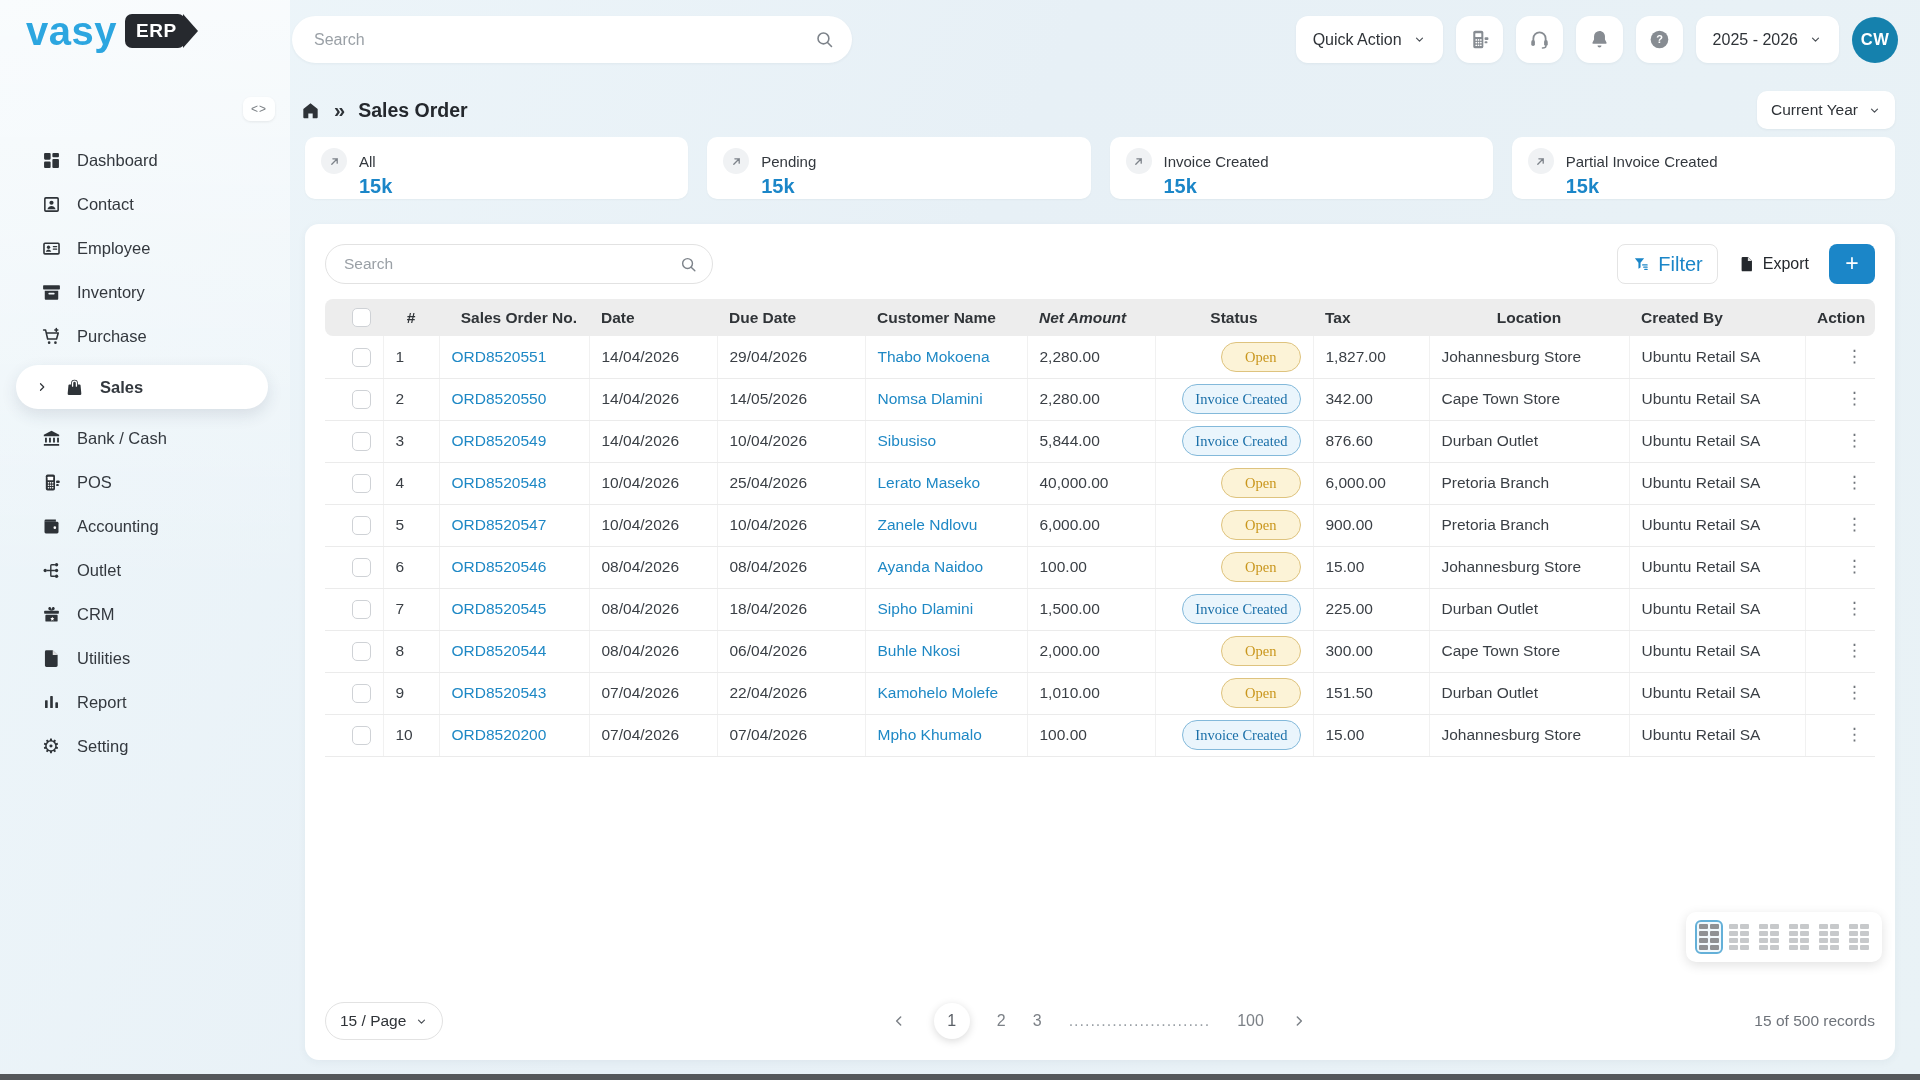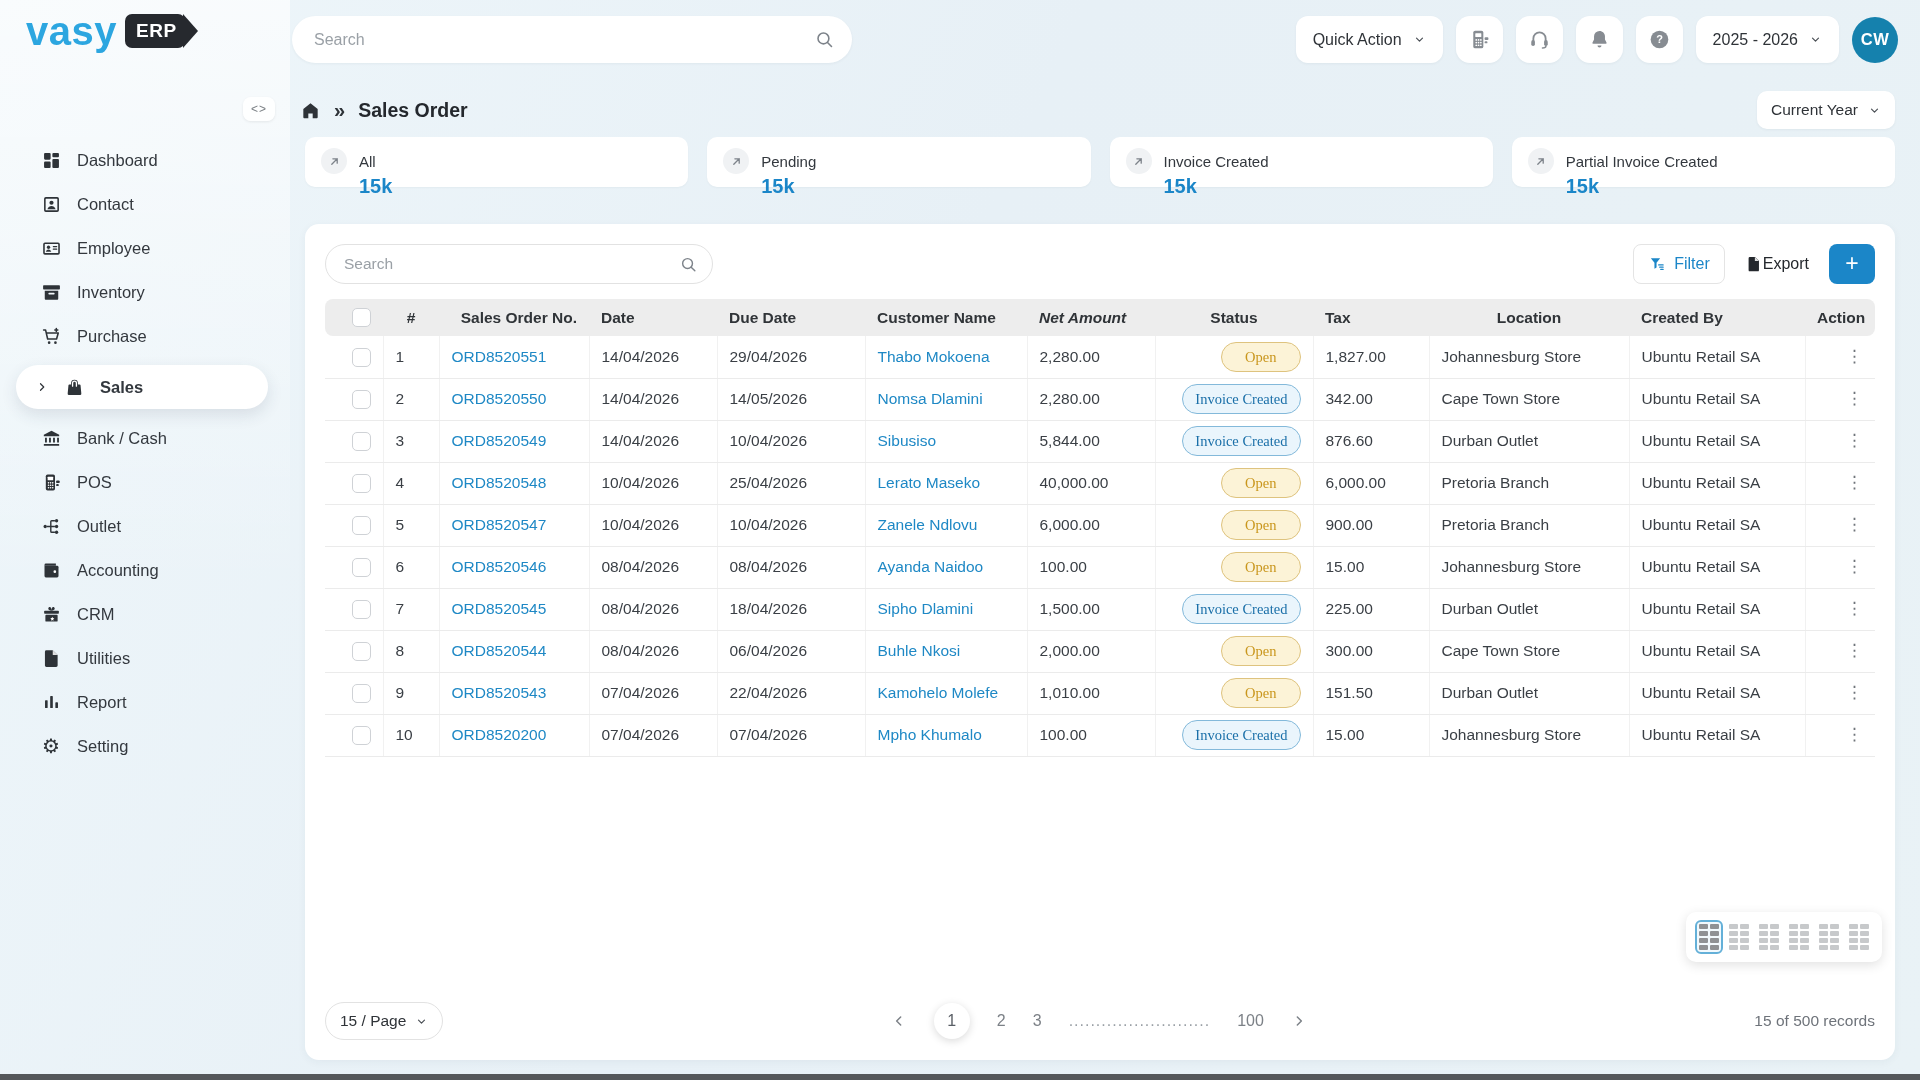--- a/index.html
+++ b/index.html
@@ -63,42 +63,42 @@
   .home-ic { width:21px; height:21px; color:#2e3338; cursor:pointer; }
   .home-ic svg { width:21px; height:21px; }
   .bc-sep { font-size:20px; font-weight:bold; color:#2e3338; line-height:1; }
   .page-title { font-size:19.5px; font-weight:bold; color:#24282d; }
   .year-pill { background:#fff; border-radius:10px; height:38px; padding:0 14px; display:flex; align-items:center;
     gap:10px; font-size:15.5px; color:#2f3338; box-shadow:0 1px 3px rgba(20,40,60,.05); }
 
   
   .stats-row { position:absolute; left:305px; right:25px; top:137px; display:grid;
     grid-template-columns:repeat(4,1fr); gap:19px; }
-  .stat-card { background:#fff; border-radius:10px; height:50px; padding:11px 16px;
+  .stat-card { background:#fff; border-radius:10px; height:62px; padding:11px 16px;
     box-shadow:0 1px 2px rgba(20,40,60,.04); cursor:pointer; }
   .stat-head { display:flex; align-items:center; gap:12px; }
   .stat-icon { width:26px; height:26px; border-radius:50%; background:#f0f2f4; color:#7d838a;
     display:flex; align-items:center; justify-content:center; }
   .stat-icon svg { width:13px; height:13px; }
   .stat-label { font-size:15px; color:#33383e; }
   .stat-value { margin-left:38px; margin-top:1px; font-size:20px; font-weight:bold; color:#1b86c8; }
 
   
   .table-card { position:absolute; left:305px; right:25px; top:224px; height:836px; background:#fff;
     border-radius:14px; box-shadow:0 2px 8px rgba(30,50,70,.05); padding:20px; display:flex; flex-direction:column; }
   .toolbar { display:flex; align-items:center; flex:none; }
   .tc-search { position:relative; width:388px; height:40px; border:1px solid #e2e2e2; border-radius:20px; }
   .tc-search input { width:100%; height:100%; border:none; outline:none; background:transparent;
     border-radius:20px; padding:0 44px 0 18px; font-size:15.5px; color:#3a3f45; font-family:inherit; }
   .tc-search .search-ic { right:14px; top:10px; width:19px; height:19px; }
   .toolbar-right { margin-left:auto; display:flex; align-items:center; gap:20px; }
   .filter-btn { display:flex; gap:8px; align-items:center; border:1px solid #e4e4e4; border-radius:8px;
-    height:40px; padding:0 14px; color:#1b86c8; font-size:16px; background:#fff; }
+    height:40px; padding:0 14px; color:#1b86c8; font-size:20px; background:#fff; }
   .filter-btn svg { width:18px; height:18px; }
-  .export-btn { display:flex; align-items:flex-end; color:#24282d; font-size:16px; }
+  .export-btn { display:flex; gap:7px; align-items:flex-end; color:#24282d; font-size:16px; }
   .export-btn svg { width:18px; height:18px; }
   .add-btn { width:46px; height:40px; border-radius:8px; background:#1b86c8; color:#fff; font-size:23px;
     display:flex; align-items:center; justify-content:center; line-height:1; padding-bottom:2px; }
 
   table { width:100%; border-collapse:collapse; table-layout:fixed; margin-top:15px;
     font-size:15.5px; color:#3a3f45; flex:none; }
   thead th { background:#ededed; height:37px; font-weight:bold; font-size:15.5px; color:#303438;
     padding:0 12px; white-space:nowrap; }
   thead th:first-child { border-radius:8px 0 0 8px; }
   thead th:last-child { border-radius:0 8px 8px 0; }
@@ -249,39 +249,39 @@
             <rect x="17.3" y="9.6" width="4" height="3" rx="1"></rect>
             <rect x="17.3" y="13.8" width="3" height="2.2" rx="1"></rect>
           </svg>
         </span>
     <span class="nav-label">POS</span>
   </li>
       <li class="nav-item">
 
     <span class="nav-icon">
           <svg viewBox="0 0 24 24" fill="currentColor">
+            <path d="M4 5.6A1.6 1.6 0 0 1 5.6 4H17v2.6H4z"></path>
+            <path d="M4 6.6h14.4A1.6 1.6 0 0 1 20 8.2v10.2a1.6 1.6 0 0 1-1.6 1.6H5.6A1.6 1.6 0 0 1 4 18.4z"></path>
+            <circle cx="15.8" cy="13.3" r="1.5" fill="#fff"></circle>
+          </svg>
+        </span>
+    <span class="nav-label">Accounting</span>
+  </li>
+      <li class="nav-item">
+
+    <span class="nav-icon">
+          <svg viewBox="0 0 24 24" fill="currentColor">
             <circle cx="4.8" cy="12" r="1.9"></circle>
             <circle cx="17.8" cy="5.4" r="1.9"></circle>
             <circle cx="17.8" cy="12" r="1.9"></circle>
             <circle cx="17.8" cy="18.6" r="1.9"></circle>
             <path d="M6.7 12h4.5m0 0h4.7m-4.7 0V6.4a1 1 0 0 1 1-1h3.7m-4.7 6.6v5.6a1 1 0 0 0 1 1h3.7" fill="none" stroke="currentColor" stroke-width="1.6"></path>
           </svg>
         </span>
     <span class="nav-label">Outlet</span>
-  </li>
-      <li class="nav-item">
-
-    <span class="nav-icon">
-          <svg viewBox="0 0 24 24" fill="currentColor">
-            <path d="M4 5.6A1.6 1.6 0 0 1 5.6 4H17v2.6H4z"></path>
-            <path d="M4 6.6h14.4A1.6 1.6 0 0 1 20 8.2v10.2a1.6 1.6 0 0 1-1.6 1.6H5.6A1.6 1.6 0 0 1 4 18.4z"></path>
-            <circle cx="15.8" cy="13.3" r="1.5" fill="#fff"></circle>
-          </svg>
-        </span>
-    <span class="nav-label">Accounting</span>
   </li>
       <li class="nav-item">
 
     <span class="nav-icon">
           <svg viewBox="0 0 24 24" fill="currentColor">
             <rect x="3.6" y="7.6" width="16.8" height="3.6" rx=".8"></rect>
             <rect x="5" y="12.4" width="14" height="7.6" rx="1"></rect>
             <path d="M12 7.6C10 7.6 8.3 6.8 8.3 5.2 8.3 4.1 9.1 3.4 10 3.4c1.4 0 2 1.8 2 4.2zm0 0c2 0 3.7-.8 3.7-2.4 0-1.1-.8-1.8-1.7-1.8-1.4 0-2 1.8-2 4.2z"></path>
             <path d="M12.9 14.6l.7 1.5 1.6.2-1.2 1.1.3 1.6-1.4-.8-1.4.8.3-1.6-1.2-1.1 1.6-.2z" fill="#fff"></path>
           </svg>

